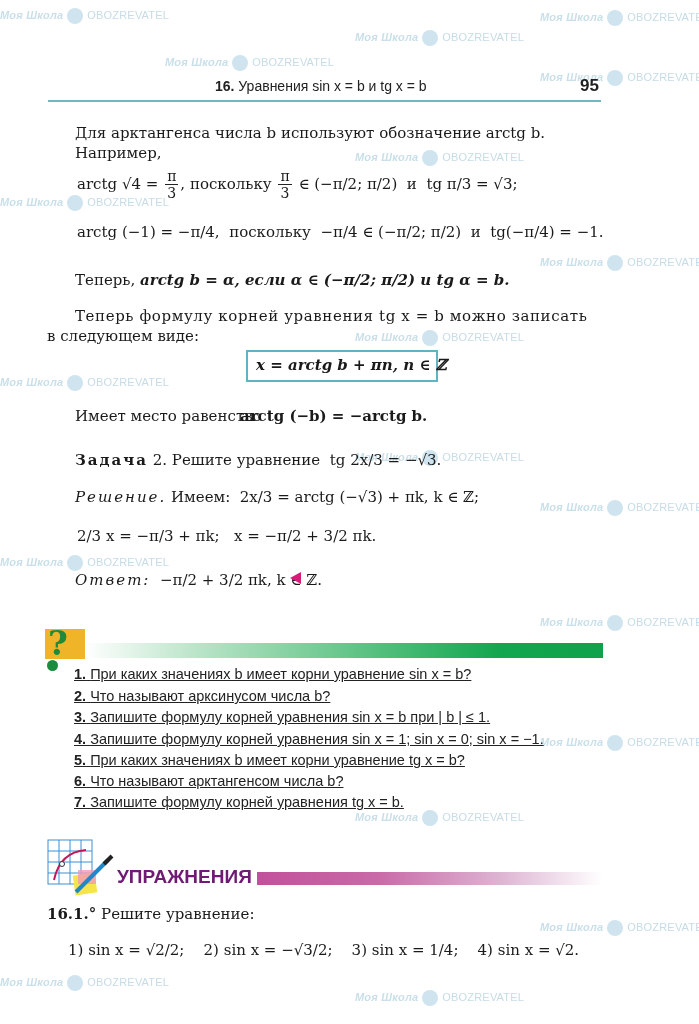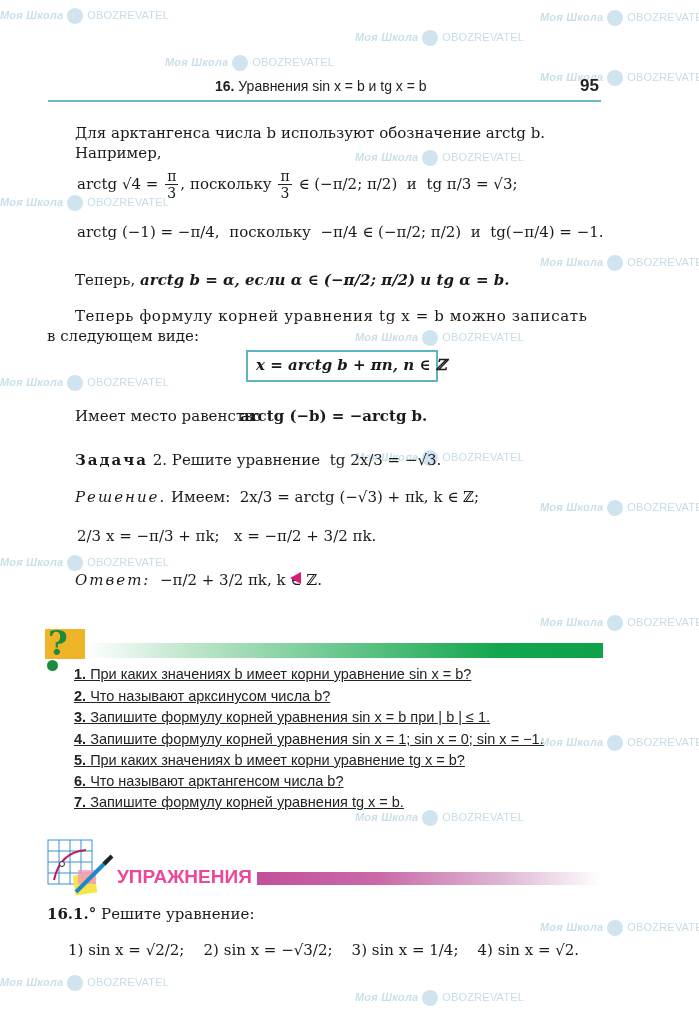--- a/index.html
+++ b/index.html
@@ -27,21 +27,21 @@
   .tri { left:290px; top:572px; width:0; height:0; border-top:6px solid transparent; border-bottom:6px solid transparent;
          border-right:11px solid #d81b79; }
   .qicon { left:45px; top:629px; width:40px; height:30px; background:#f0b428; }
   .qicon span { position:absolute; left:3px; top:-6px; font-size:34px; font-weight:bold; color:#1f8a3c; font-family:"DejaVu Serif", serif; }
   .gbar { left:85px; top:643px; width:518px; height:15px;
           background:linear-gradient(to right, #ffffff 0%, #bfe6cc 20%, #59c181 55%, #12a64e 80%, #0fa24a 100%); }
   .gdot { left:47px; top:660px; width:11px; height:11px; border-radius:50%; background:#1b8c3e; }
   .q { left:74px; font-family:"Liberation Sans", sans-serif; font-size:14.5px; white-space:nowrap; color:#222;text-decoration:underline; }
   .q b { font-weight:bold; }
   .exicon { left:46px; top:838px; width:72px; height:58px; }
-  .extitle { left:117px; top:866px; font-family:"Liberation Sans", sans-serif; font-size:19px; font-weight:bold; color:#ec4899; }
+  .extitle { left:117px; top:866px; font-family:"Liberation Sans", sans-serif; font-size:19px; font-weight:bold; color:#701a75; }
   .pbar { left:257px; top:872px; width:345px; height:13px;
           background:linear-gradient(to right, #c2509b 0%, #c96aa7 35%, #ddb3d2 70%, #ffffff 100%); }
 </style>
 </head>
 <body>
 
 <div class="wm" style="left:0;top:8px;"><span>Моя Школа</span><span class="c"></span><span class="o">OBOZREVATEL</span></div>
 <div class="wm" style="left:165px;top:55px;"><span>Моя Школа</span><span class="c"></span><span class="o">OBOZREVATEL</span></div>
 <div class="wm" style="left:540px;top:10px;"><span>Моя Школа</span><span class="c"></span><span class="o">OBOZREVATEL</span></div>
 <div class="wm" style="left:355px;top:30px;"><span>Моя Школа</span><span class="c"></span><span class="o">OBOZREVATEL</span></div>

